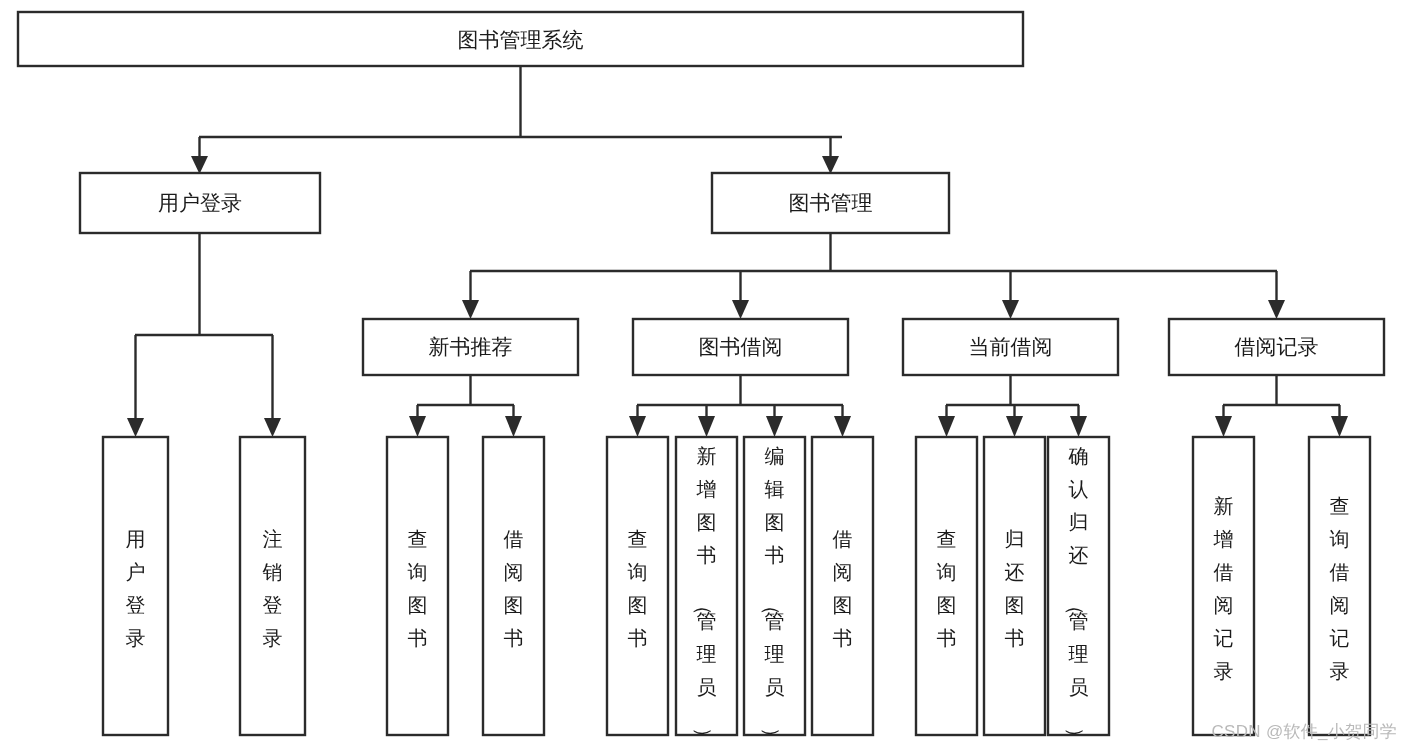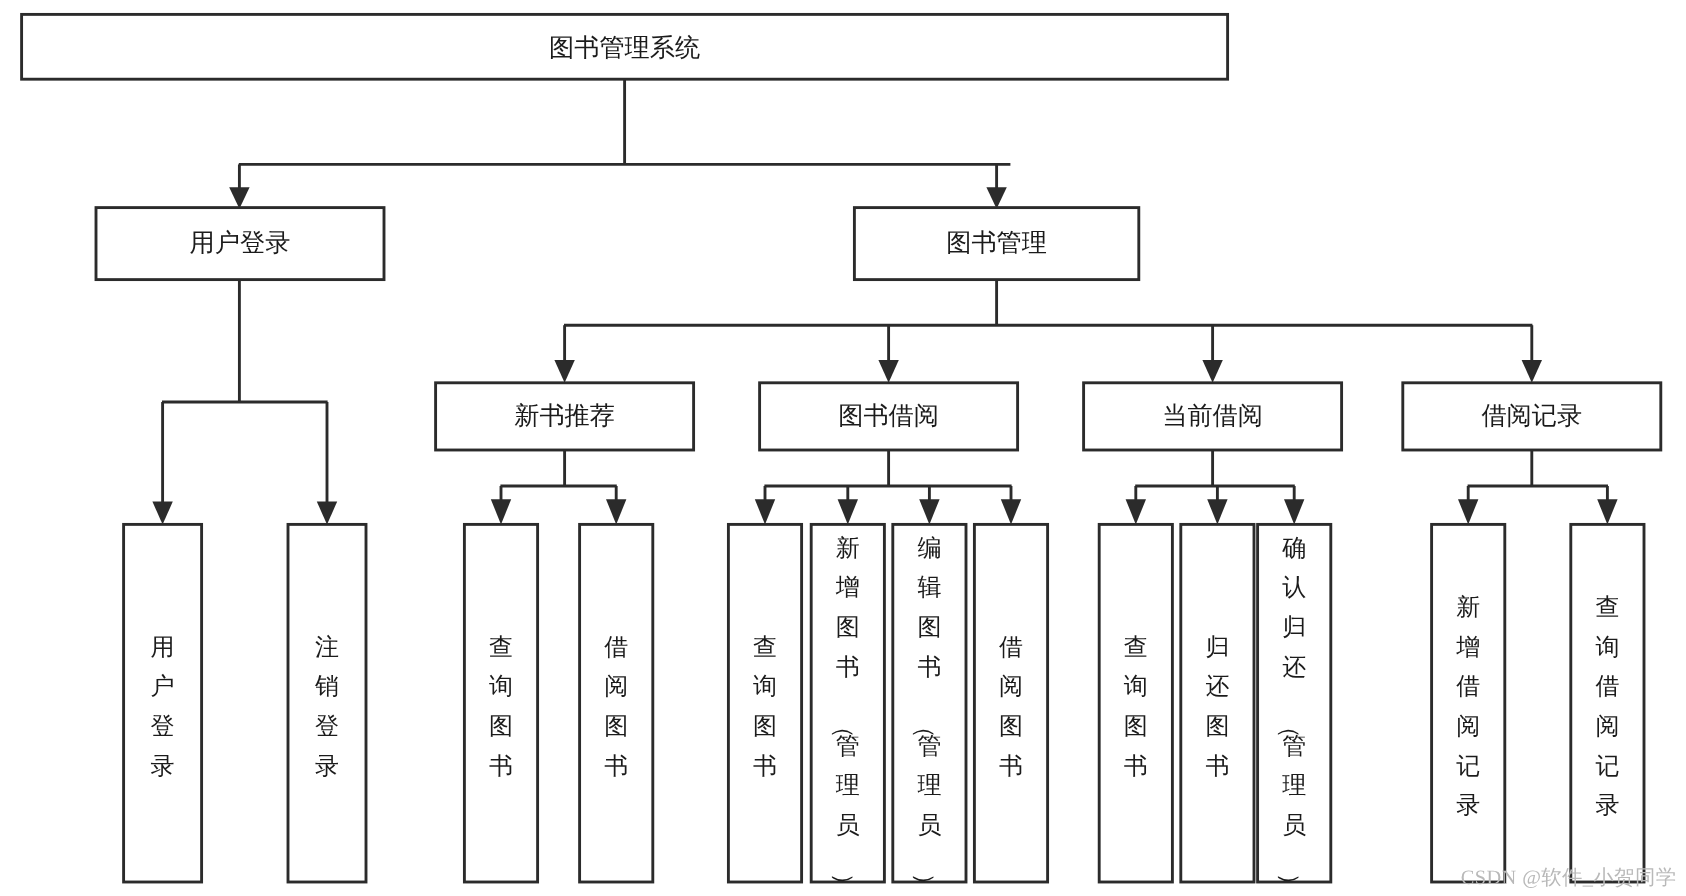--- a/index.html
+++ b/index.html
@@ -52,21 +52,21 @@
   .node-label-v {
     font-family: "Liberation Sans", "DejaVu Sans", sans-serif;
     font-size: 20px;
     fill: #1b1b1b;
     text-anchor: middle;
   }
   .watermark-text {
     position: absolute;
     right: 8px;
     bottom: 4px;
-    font-family: Liberation Serif, serif;
+    font-family: Liberation Sans, sans-serif;
     font-size: 17px;
     color: #b9b9b9;
     white-space: nowrap;
     letter-spacing: 0.3px;
   }
 </style>
 </head>
 <body>
 
 <div id="diagram-root">

